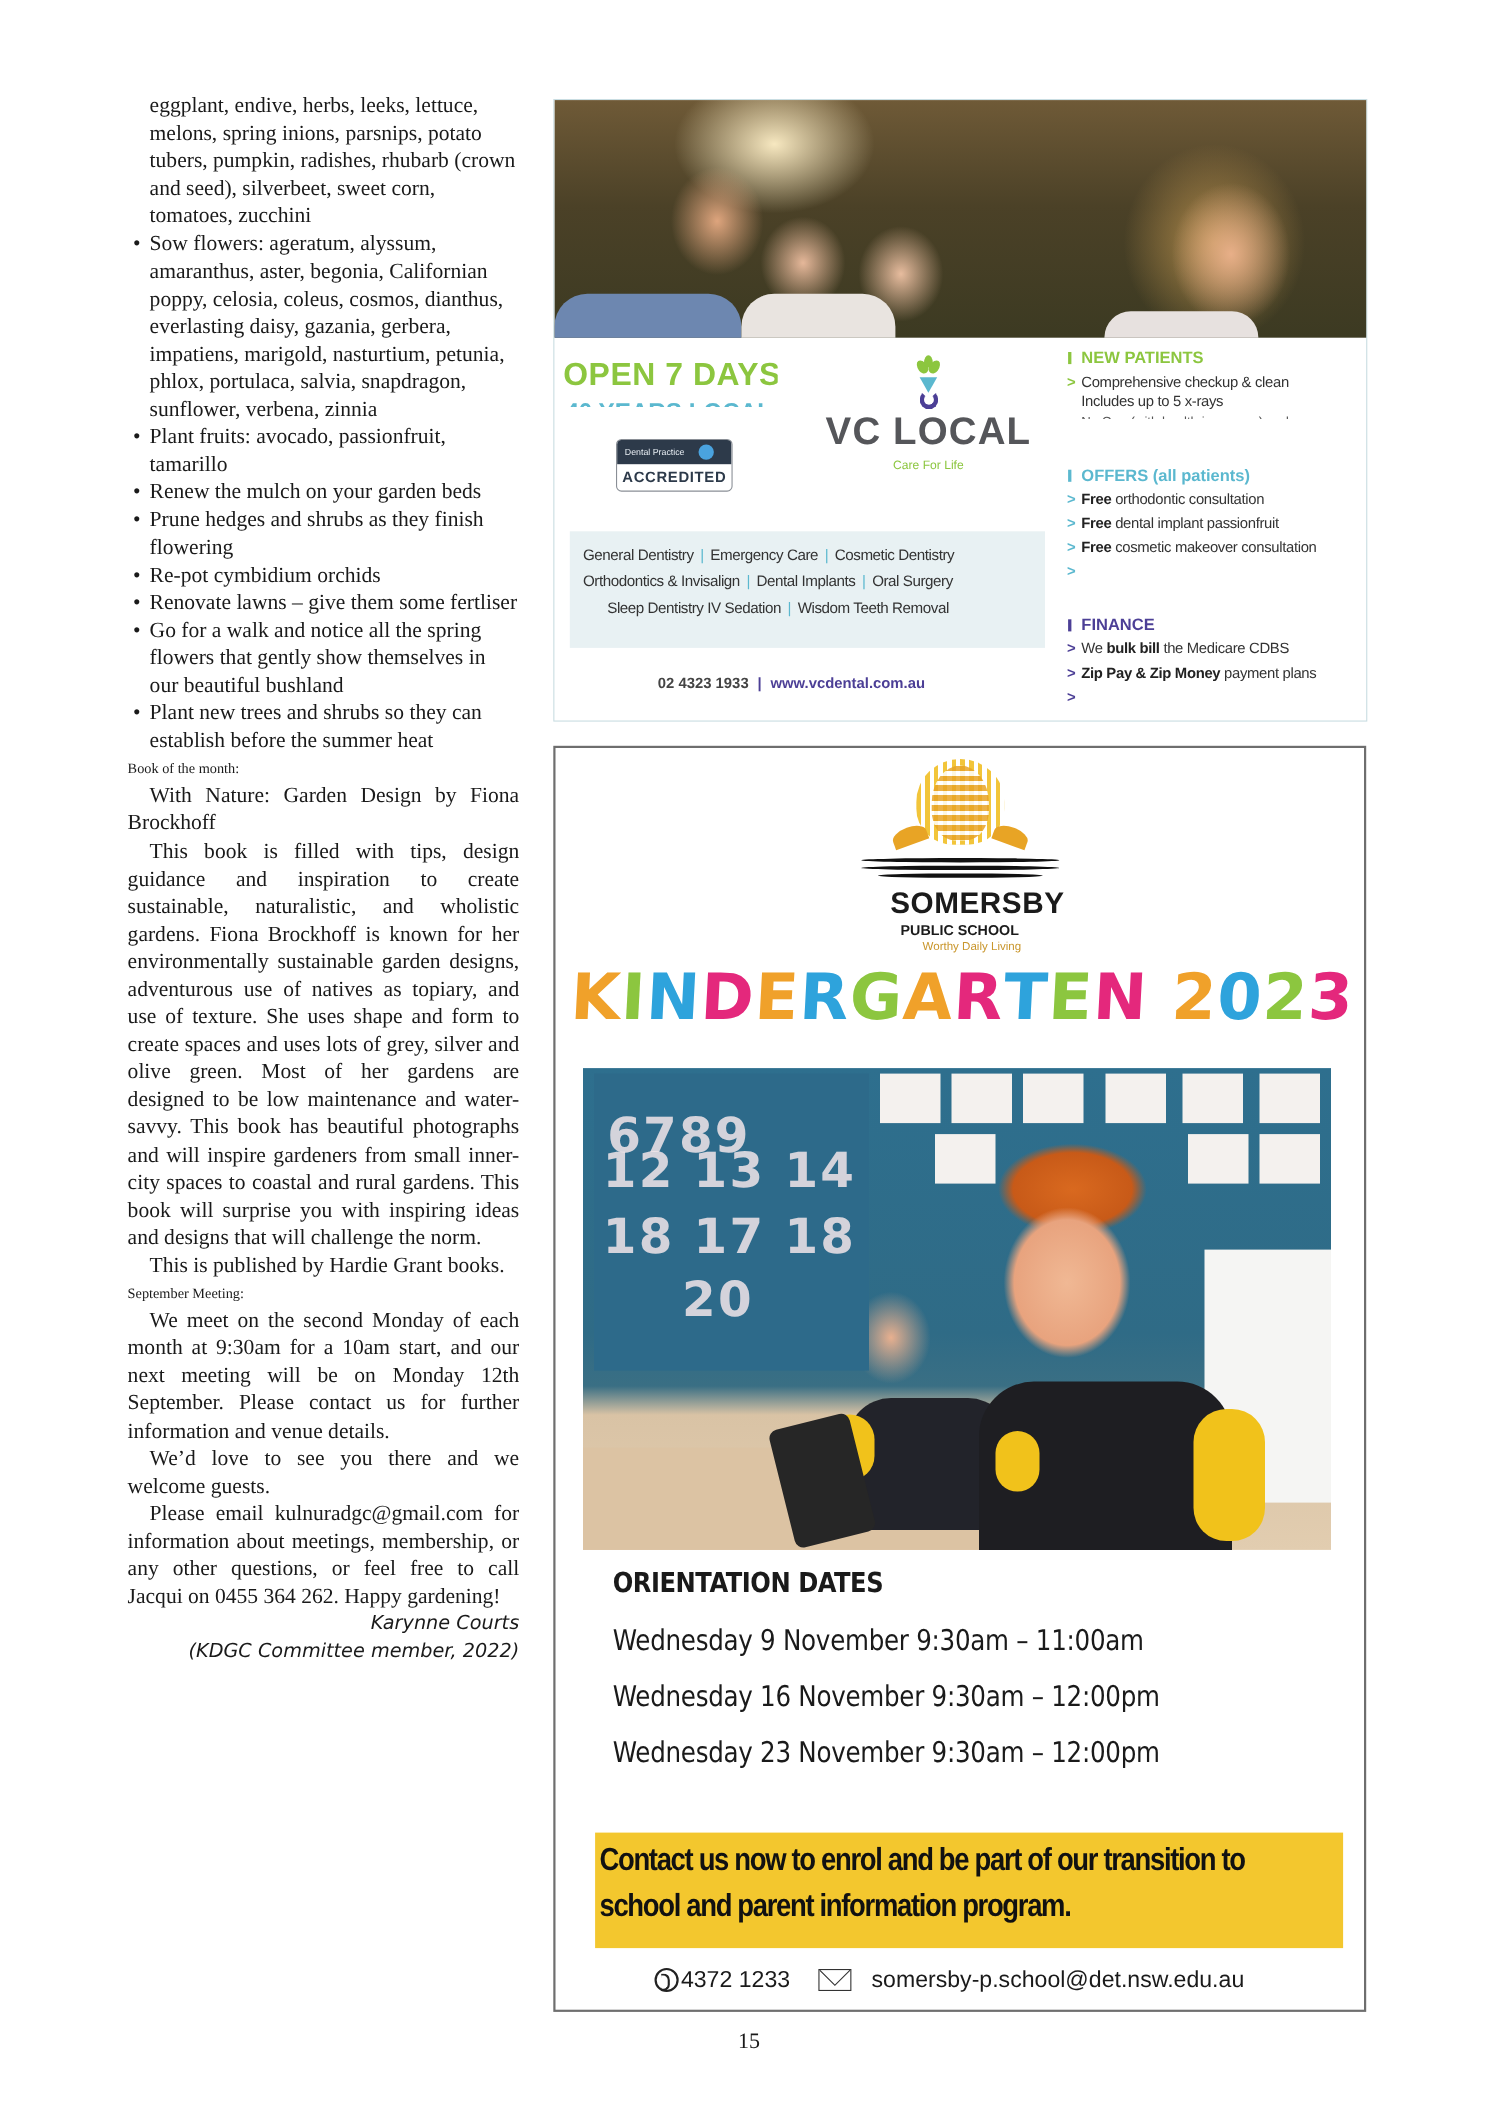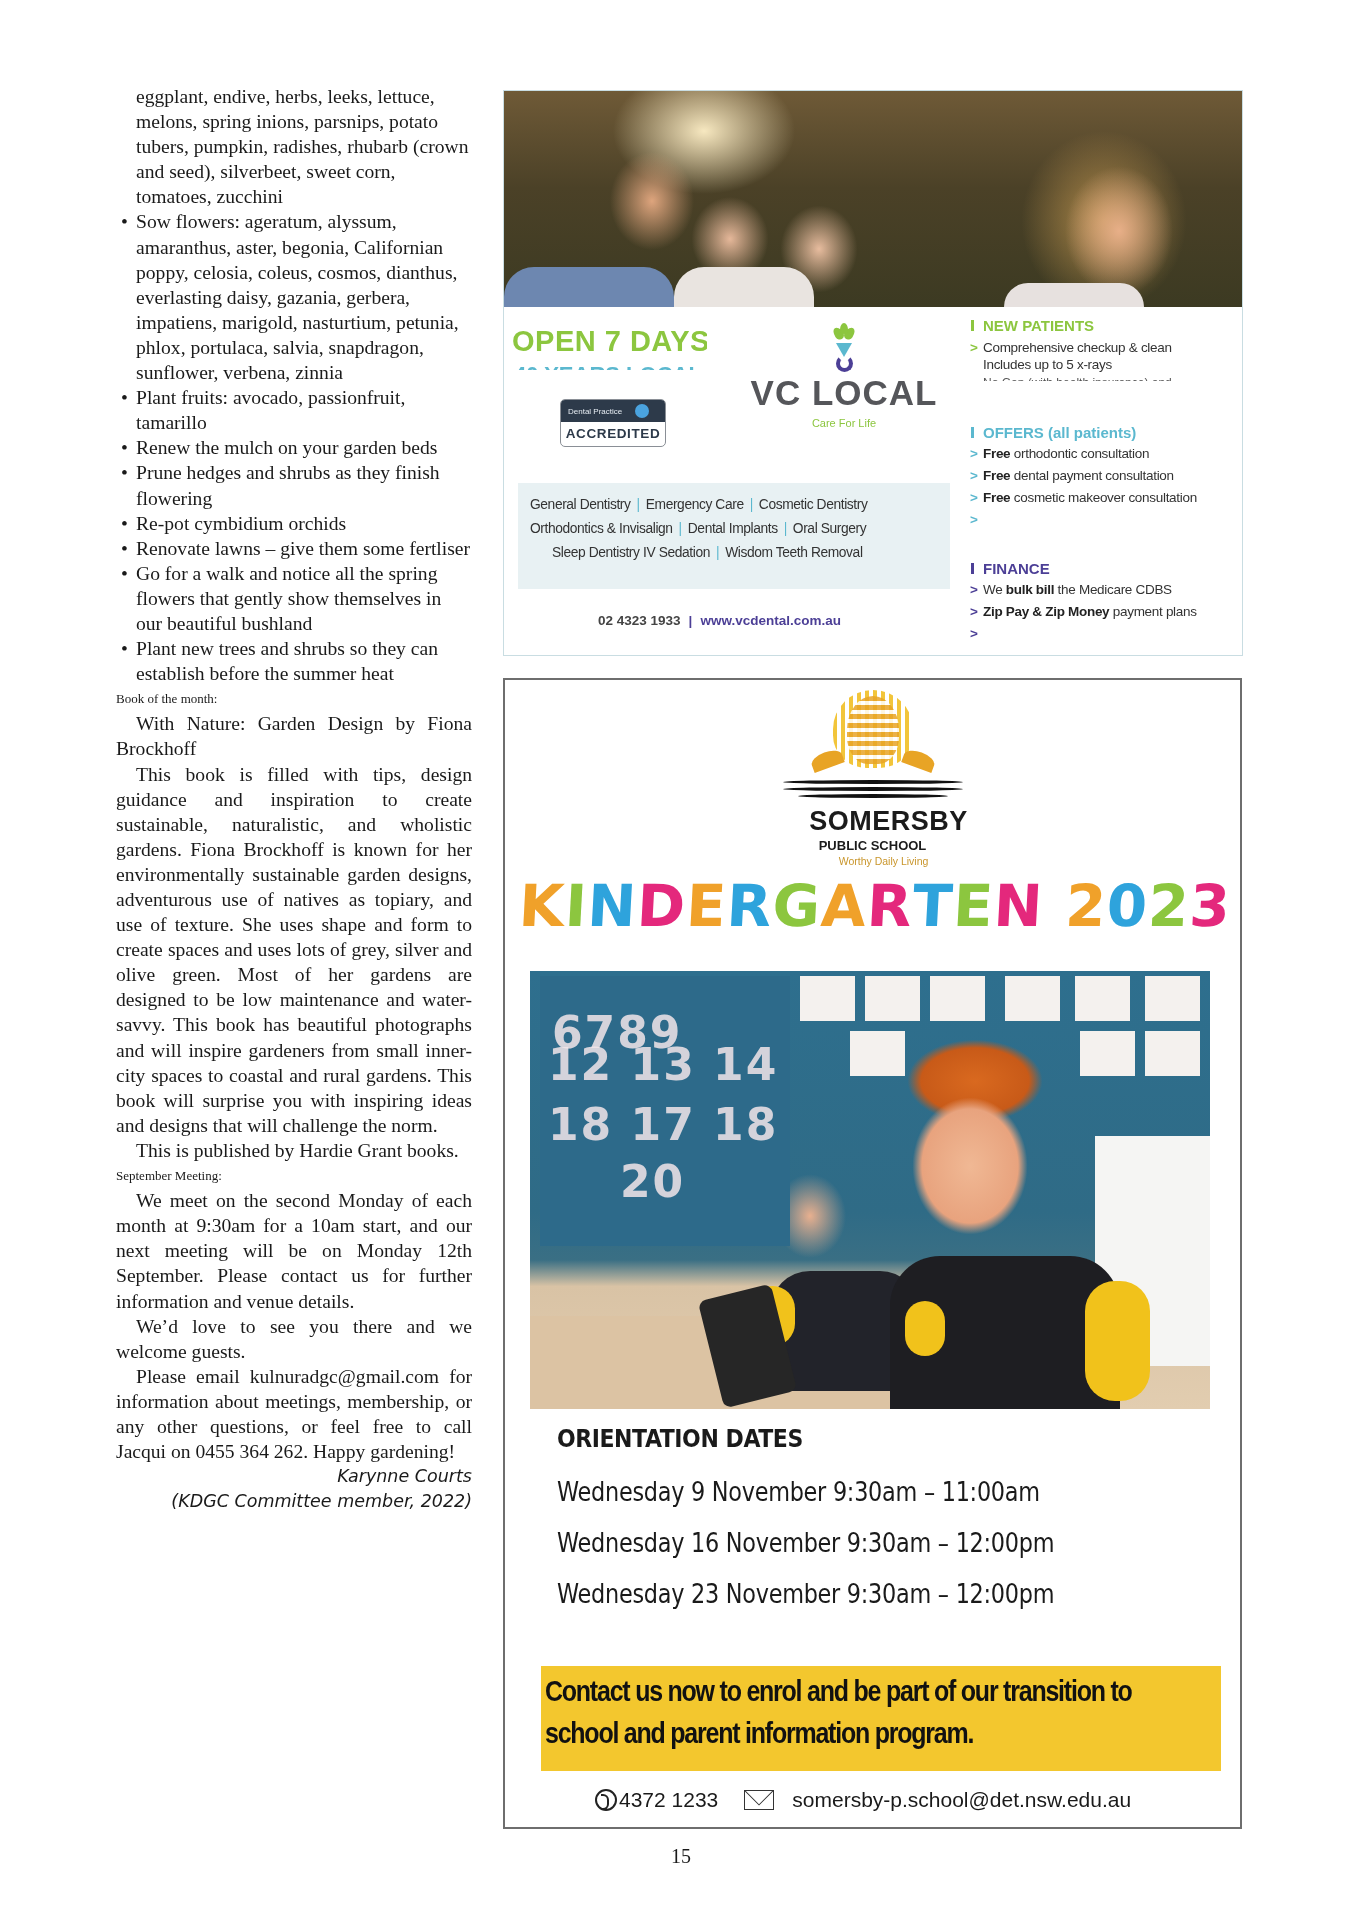--- a/index.html
+++ b/index.html
@@ -206,21 +206,21 @@
         <span class="gt" style="color:#8cc63f">&gt;</span>
         <span>Comprehensive checkup &amp; clean</span><br>
         <span>Includes up to 5 x-rays</span>
       </div>
       <div class="cut">No Gap (with health insurance) and</div>
     </div>
 
     <div class="dsec of">
       <div class="dsec-title">OFFERS (all patients)</div>
       <div class="dsec-item"><span class="gt" style="color:#5bb8cf">&gt;</span><b>Free</b><span> orthodontic consultation</span></div>
-      <div class="dsec-item"><span class="gt" style="color:#5bb8cf">&gt;</span><b>Free</b><span> dental payment consultation</span></div>
+      <div class="dsec-item"><span class="gt" style="color:#5bb8cf">&gt;</span><b>Free</b><span> dental implant passionfruit</span></div>
       <div class="dsec-item"><span class="gt" style="color:#5bb8cf">&gt;</span><b>Free</b><span> cosmetic makeover consultation</span></div>
       <div class="dsec-item">
           <span class="gt" style="color:#5bb8cf">&gt;</span>
         </div>
     </div>
 
     <div class="dsec fi">
       <div class="dsec-title">FINANCE</div>
       <div class="dsec-item"><span class="gt" style="color:#4c3f96">&gt;</span><span>We </span><b>bulk bill</b><span> the Medicare CDBS</span></div>
       <div class="dsec-item"><span class="gt" style="color:#4c3f96">&gt;</span><b>Zip Pay &amp; Zip Money</b><span> payment plans</span></div>

